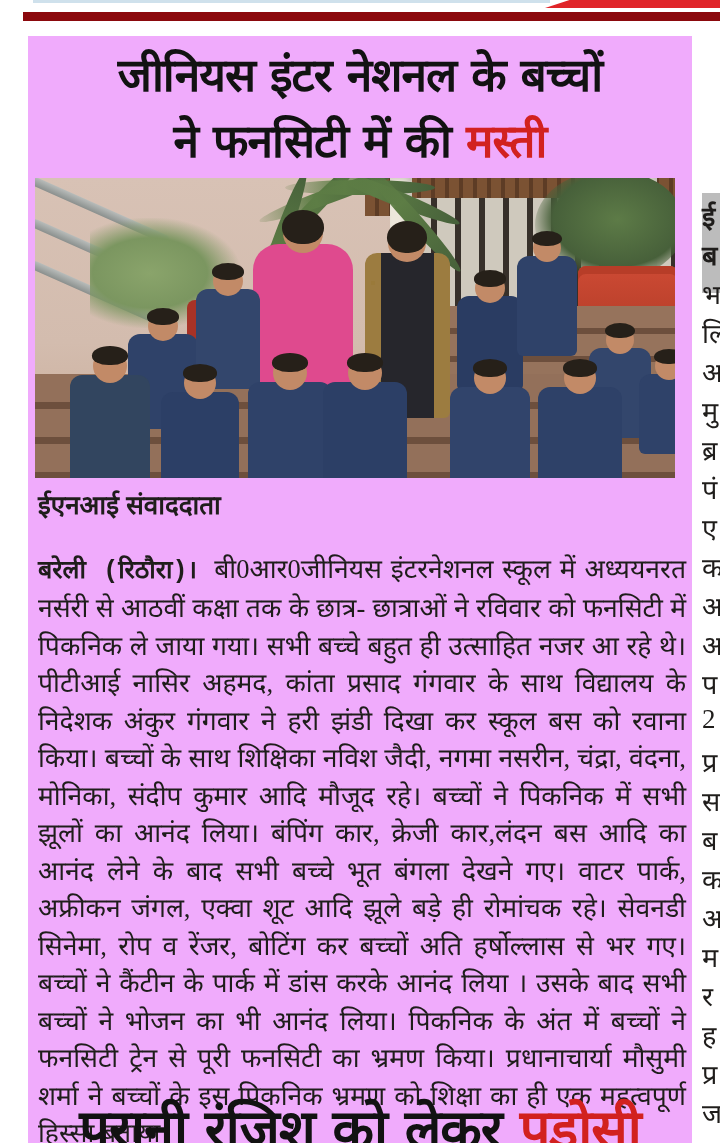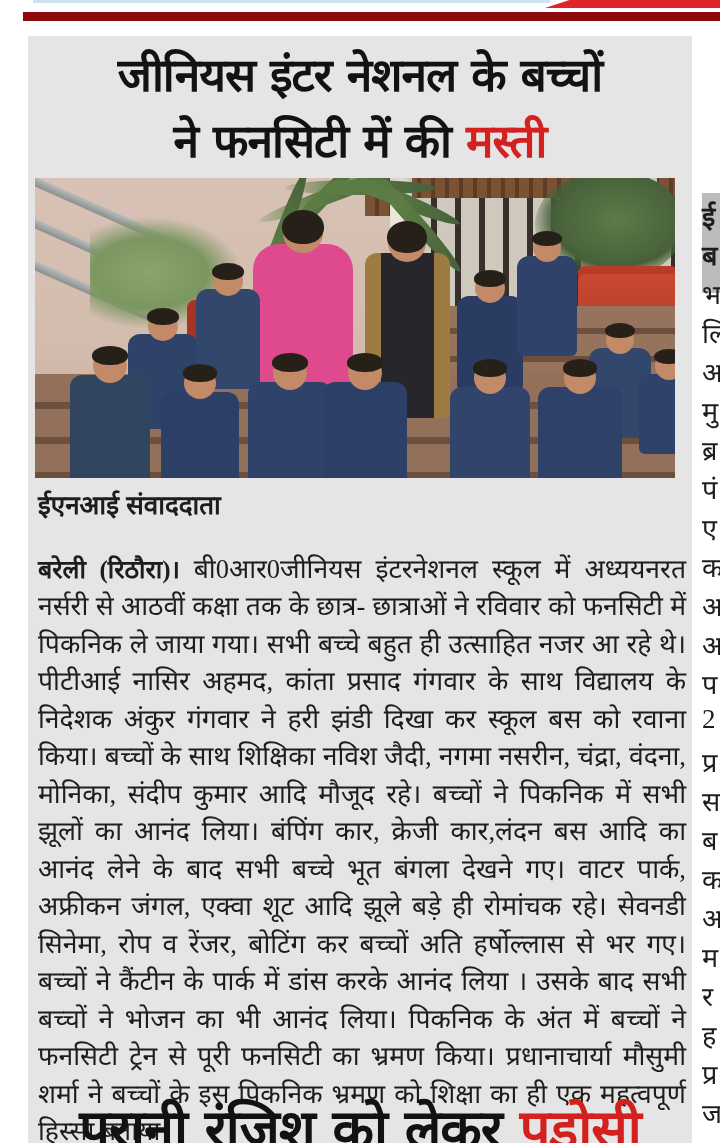--- a/index.html
+++ b/index.html
@@ -7,21 +7,21 @@
        font-family:"Liberation Serif", serif;position:relative;}
   .page{position:absolute;inset:0;width:720px;height:1143px;overflow:hidden;background:#ffffff;}
 
   
   .top-line{position:absolute;left:33px;top:0;width:517px;height:3px;background:#cfe1ec;}
   .corner-banner{position:absolute;left:545px;top:0;width:175px;height:8px;background:#e02529;
                  clip-path:polygon(14% 0,100% 0,100% 100%,0 100%);}
   .top-rule{position:absolute;left:23px;top:12px;width:697px;height:9px;background:#8b090d;}
 
   
-  .article-block{position:absolute;left:28px;top:36px;width:664px;height:1107px;background:#e5e5e5;}
+  .article-block{position:absolute;left:28px;top:36px;width:664px;height:1107px;background:#f0abfc;}
 
   .headline{position:absolute;left:0;top:6px;width:664px;text-align:center;
             font-family:"DejaVu Sans", sans-serif;font-weight:700;color:#121212;
             font-size:46px;line-height:66px;letter-spacing:-1px;}
   .headline .red{color:#d2211f;}
 
   
   .photo{position:absolute;left:7px;top:142px;width:640px;height:300px;overflow:hidden;
          background:linear-gradient(180deg,#d8c2b5 0%,#d3bcae 55%,#c8ab97 100%);}
   .abs{position:absolute;}
@@ -50,21 +50,21 @@
   .pbody{position:absolute;border-radius:12px 12px 6px 6px;}
   .kidbody{background-image:linear-gradient(100deg,#aeb6c4 0%,#aeb6c4 22%,rgba(0,0,0,0) 22%),
            linear-gradient(260deg,#aeb6c4 0%,#aeb6c4 18%,rgba(0,0,0,0) 18%);}
   .backpack{position:absolute;background:#a83226;border-radius:8px;}
 
   
   .byline{position:absolute;left:10px;top:450px;width:646px;
           font-family:Liberation Sans, sans-serif;font-weight:700;font-size:26px;color:#1f1d1b;}
   .bodytext{position:absolute;left:10px;top:488px;width:648px;
             font-size:26.5px;line-height:37.5px;color:#1f1d1b;text-align:justify;}
-  .bodytext strong{font-family:Liberation Serif, serif;font-size:25px;}
+  .bodytext strong{font-family:Liberation Mono, monospace;font-size:25px;}
 
   
   .next-headline{position:absolute;left:0;top:1054px;width:664px;text-align:center;white-space:nowrap;
                  font-family:"DejaVu Sans", sans-serif;font-weight:700;font-size:54px;color:#121212;
                  letter-spacing:-1px;}
   .next-headline .red{color:#d2211f;}
 
   
   .side-band{position:absolute;left:702px;top:193px;width:18px;height:100px;background:#bcbcbc;}
   .side-frag{position:absolute;left:702px;width:30px;font-size:27px;color:#1f1d1b;white-space:nowrap;}

